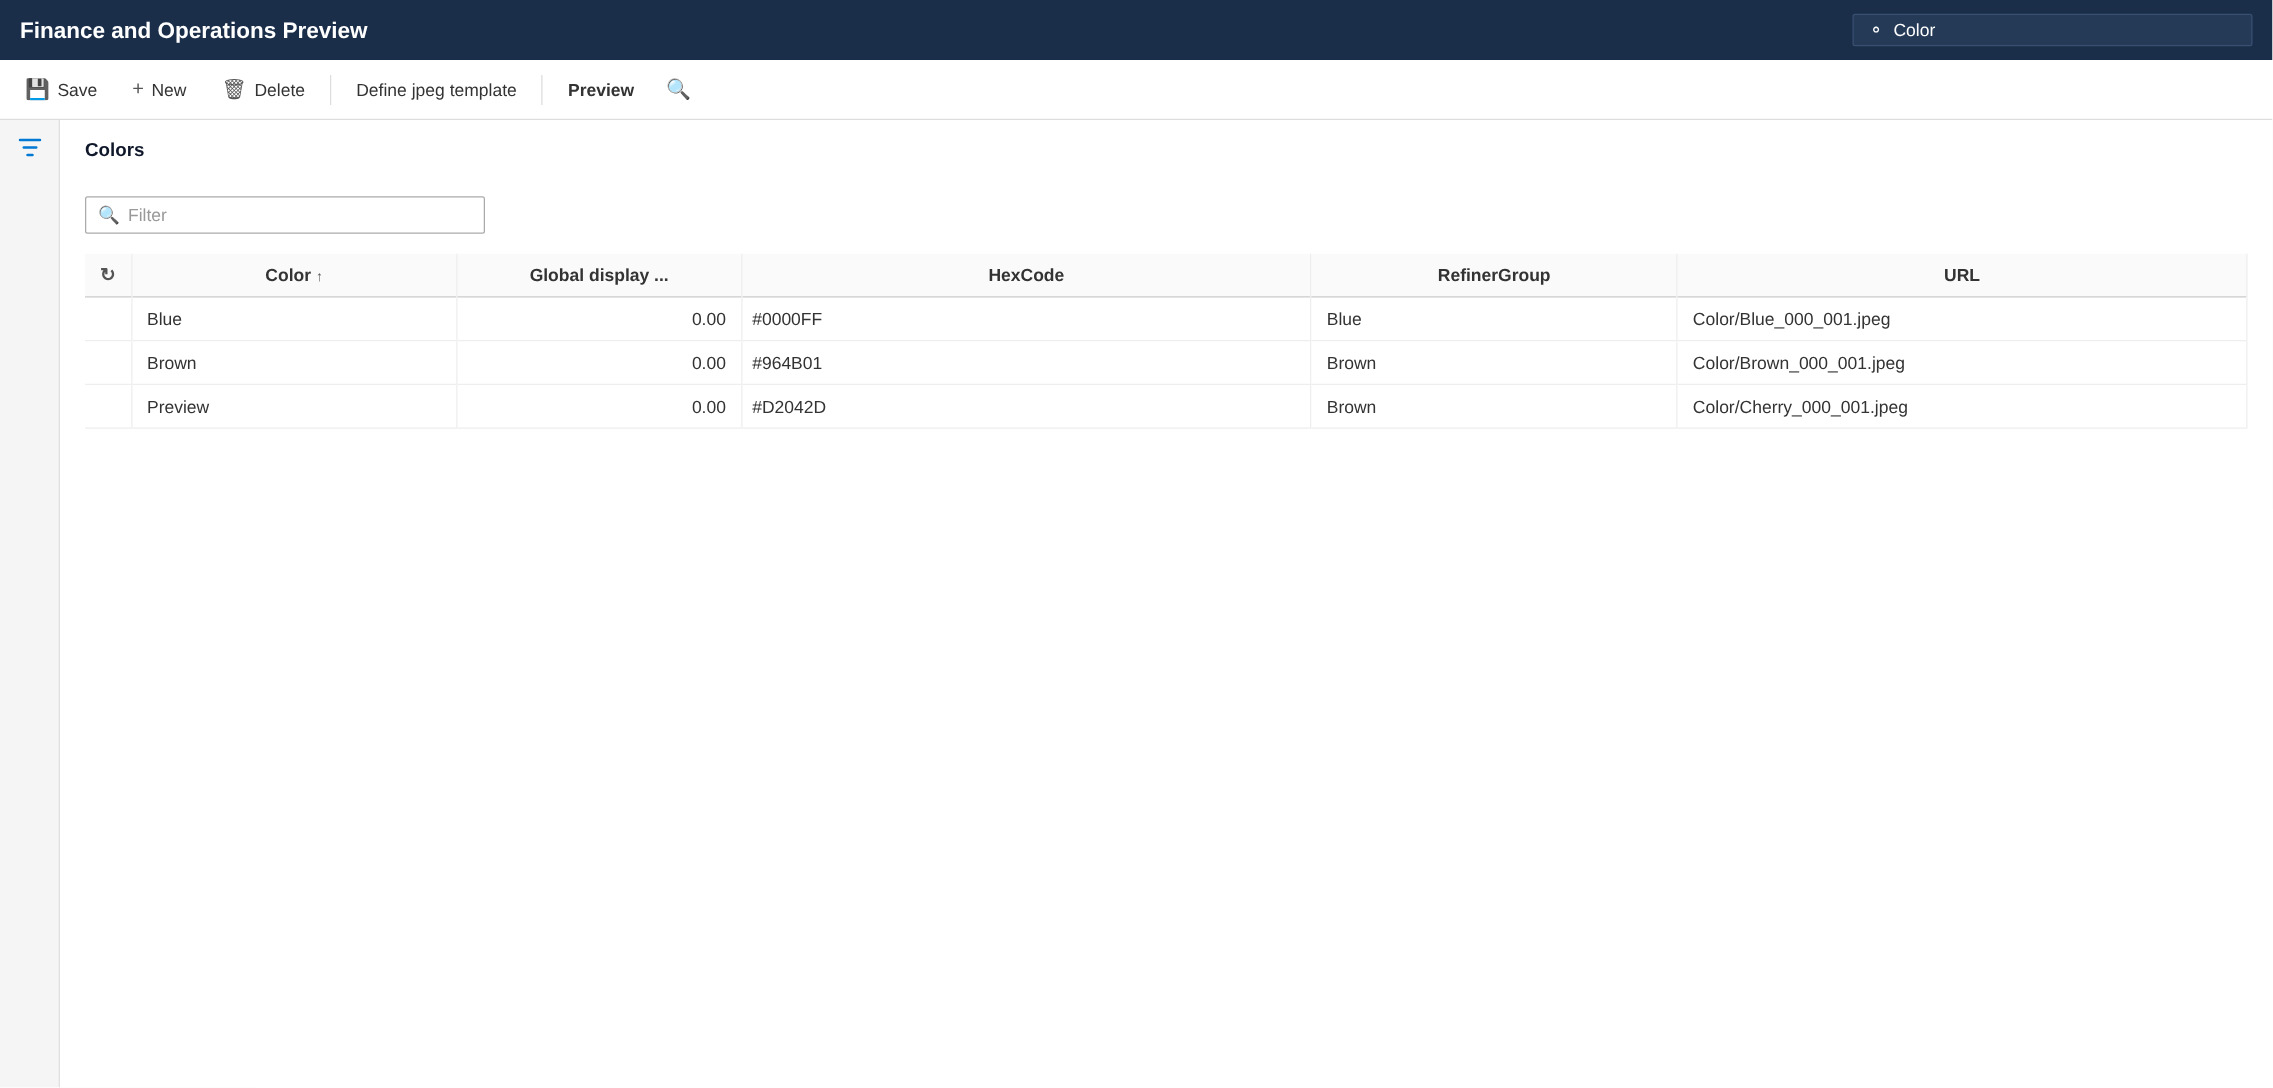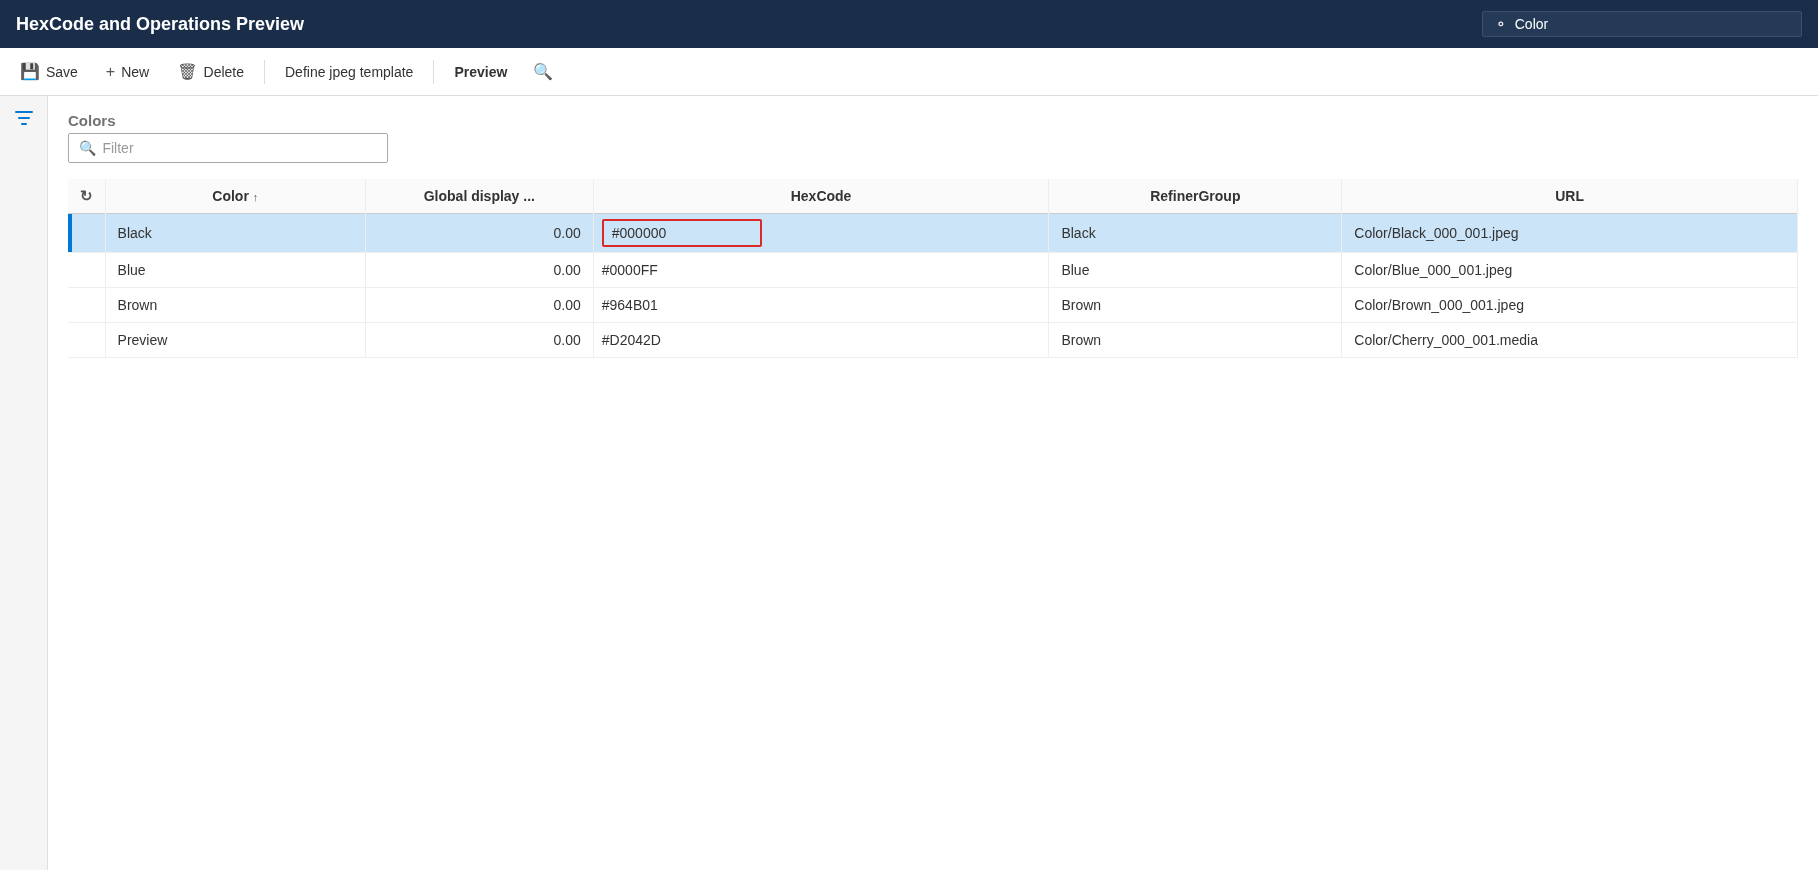--- a/index.html
+++ b/index.html
@@ -100,22 +100,22 @@
     
     .content-area {
       flex: 1;
       background: #fff;
       padding: 16px 20px;
       overflow: auto;
     }
     .section-title {
       font-size: 15px;
       font-weight: 600;
-      color: #737373;
-      margin-bottom: 4px;
+      color: #0f172a;
+      margin-bottom: 28px;
     }
 
     
     .filter-container {
       margin-bottom: 16px;
     }
     .filter-input-wrap {
       display: flex;
       align-items: center;
       border: 1px solid #aaa;
@@ -217,21 +217,21 @@
     .refresh-icon {
       font-size: 15px;
       cursor: pointer;
       color: #555;
     }
   </style>
 </head>
 <body>
 
 <div class="top-bar">
-  <span class="top-bar-title">HexCode and Operations Preview</span>
+  <span class="top-bar-title">Finance and Operations Preview</span>
   <div class="top-bar-search">
     <span>⚬</span>
     <input type="text" value="Color" placeholder="Color" style="">
   </div>
 </div>
 
 <div class="toolbar">
   <button class="toolbar-btn">
     <span class="icon">💾</span>
     <span>Save</span>
@@ -293,30 +293,20 @@
           </th>
           <th class="col-refiner">
             <span>RefinerGroup</span>
           </th>
           <th class="col-url">
             <span>URL</span>
           </th>
         </tr>
       </thead>
       <tbody id="table-body">
-      <tr class="selected">
-            <td>
-              <div class="blue-bar"></div>
-            </td>
-            <td>Black</td>
-            <td style="text-align: right;">0.00</td>
-            <td class="hex-input-cell"><div class="hex-input-active"><input type="text" value="#000000" style=""></div></td>
-            <td>Black</td>
-            <td>Color/Black_000_001.jpeg</td>
-          </tr>
           <tr>
             <td></td>
             <td>Blue</td>
             <td style="text-align: right;">0.00</td>
             <td class="hex-input-cell">#0000FF</td>
             <td>Blue</td>
             <td>Color/Blue_000_001.jpeg</td>
           </tr>
           <tr>
             <td></td>
@@ -325,18 +315,18 @@
             <td class="hex-input-cell">#964B01</td>
             <td>Brown</td>
             <td>Color/Brown_000_001.jpeg</td>
           </tr>
           <tr>
             <td></td>
             <td>Preview</td>
             <td style="text-align: right;">0.00</td>
             <td class="hex-input-cell">#D2042D</td>
             <td>Brown</td>
-            <td>Color/Cherry_000_001.media</td>
+            <td>Color/Cherry_000_001.jpeg</td>
           </tr>
         </tbody>
     </table>
   </div>
 </div>
 
 </body></html>

